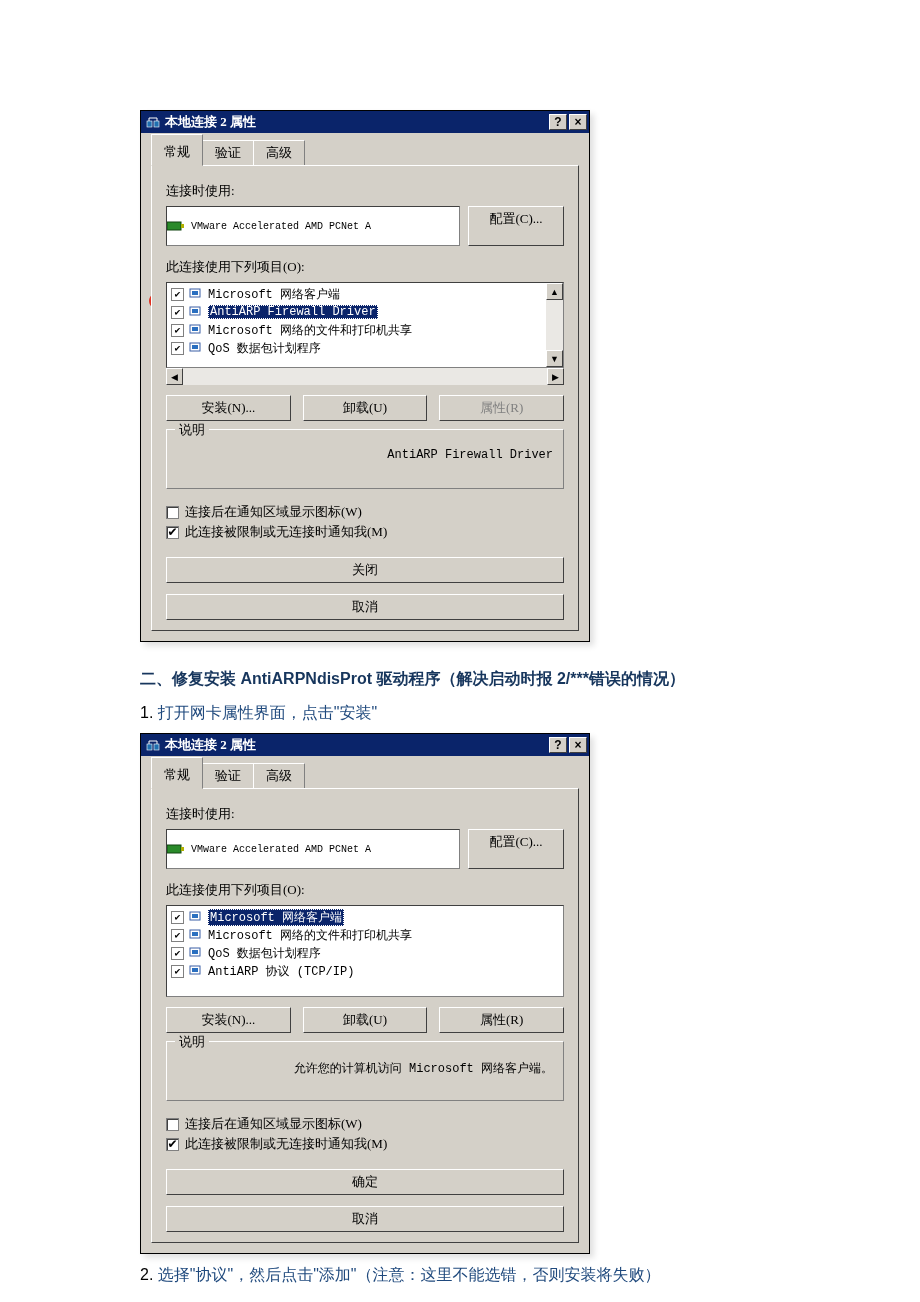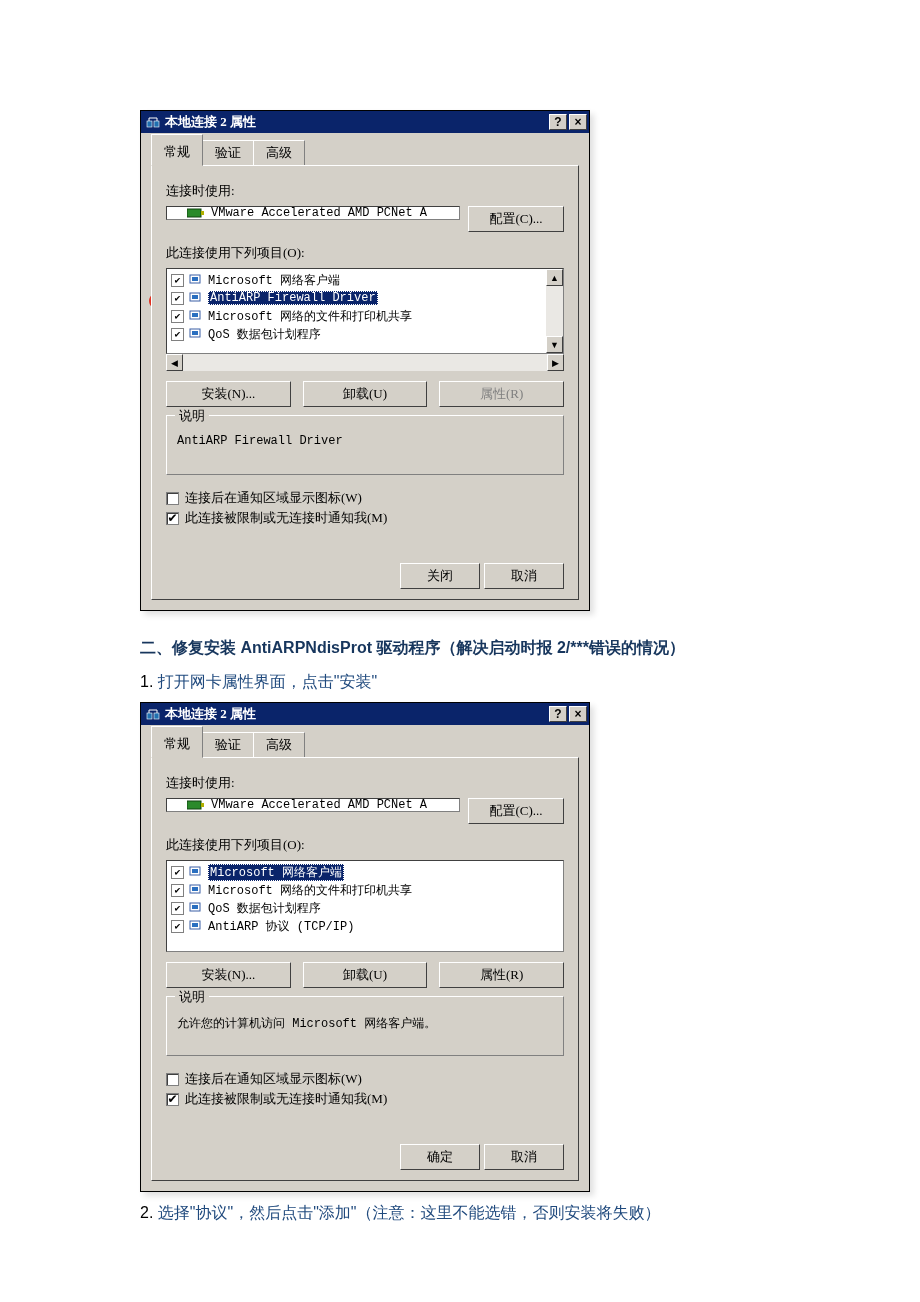--- a/index.html
+++ b/index.html
@@ -87,25 +87,25 @@
     font-family:"SimSun","Microsoft YaHei",serif;
     font-size:13px;
   }
   .label { margin: 2px 0 6px 0; }
   .adapter-row { display:flex; gap:8px; margin-bottom:12px;}
   .adapter-box {
     flex:1;
     background:#fff;
     border:1px solid #808080;
     border-top-color:#404040; border-left-color:#404040;
-    height:14px;
+    height:40px;
     display:flex; align-items:center;
-    padding:0 20px; gap:6px;
+    padding:0 0; gap:6px;
     font-family:"Courier New", monospace;
-    font-size:12px;
+    font-size:10px;
   }
   .nic-icon {
     width:18px;height:14px;
     display:inline-flex; align-items:center; justify-content:center;
   }
   .btn {
     background:#d4d0c8;
     border:1px solid #404040;
     border-top-color:#fff; border-left-color:#fff;
     padding:3px 9px;
@@ -178,41 +178,43 @@
   .strack { flex:1; background:repeating-conic-gradient(#d4d0c8 0% 25%, #fff 0% 50%) 50%/2px 2px; }
   .btnrow { display:flex; gap:12px; margin:10px 0 8px 0; }
   .btnrow .btn { flex:1; min-width:0; }
   .fieldset {
     border:1px solid #808080;
     border-top-color:#fff; border-left-color:#fff;
     position:relative;
     padding:18px 10px 14px 10px;
     margin:6px 0 14px 0;
     min-height:60px;
+    text-align:right;
   }
   .fieldset .legend {
     position:absolute; top:-9px; left:8px;
     background:#d4d0c8;
     padding:0 4px;
     font-size:13px;
   }
   .fieldset .desc { font-size:12px; font-family:"Courier New","SimSun",monospace; }
   .checkrow {
     display:flex; align-items:center; gap:6px;
     margin:2px 0;
     font-size:13px;
   }
   .checkrow .chk {
     width:13px;height:13px;border:1px solid #808080;background:#fff;
     display:inline-flex;align-items:center;justify-content:center;font-size:12px;
     box-shadow: inset 1px 1px 0 #404040;
   }
   .dlg-footer {
-    display:flex; justify-content:flex-end; gap:4px;
-    margin-top:36px;
+    display:flex; justify-content:flex-end; gap:11px;
+    margin-top:16px;
+    flex-direction:column;
   }
   .dlg-footer .btn { min-width:80px; padding:3px 0;}
   
   .doc-line {
     font-size:16px;
     margin:4px 0 8px 0;
     line-height:1.6;
   }
   .sec-head { color:#17365d; font-weight:bold;margin-top:24px; }
   .step-num { color:#000; }

